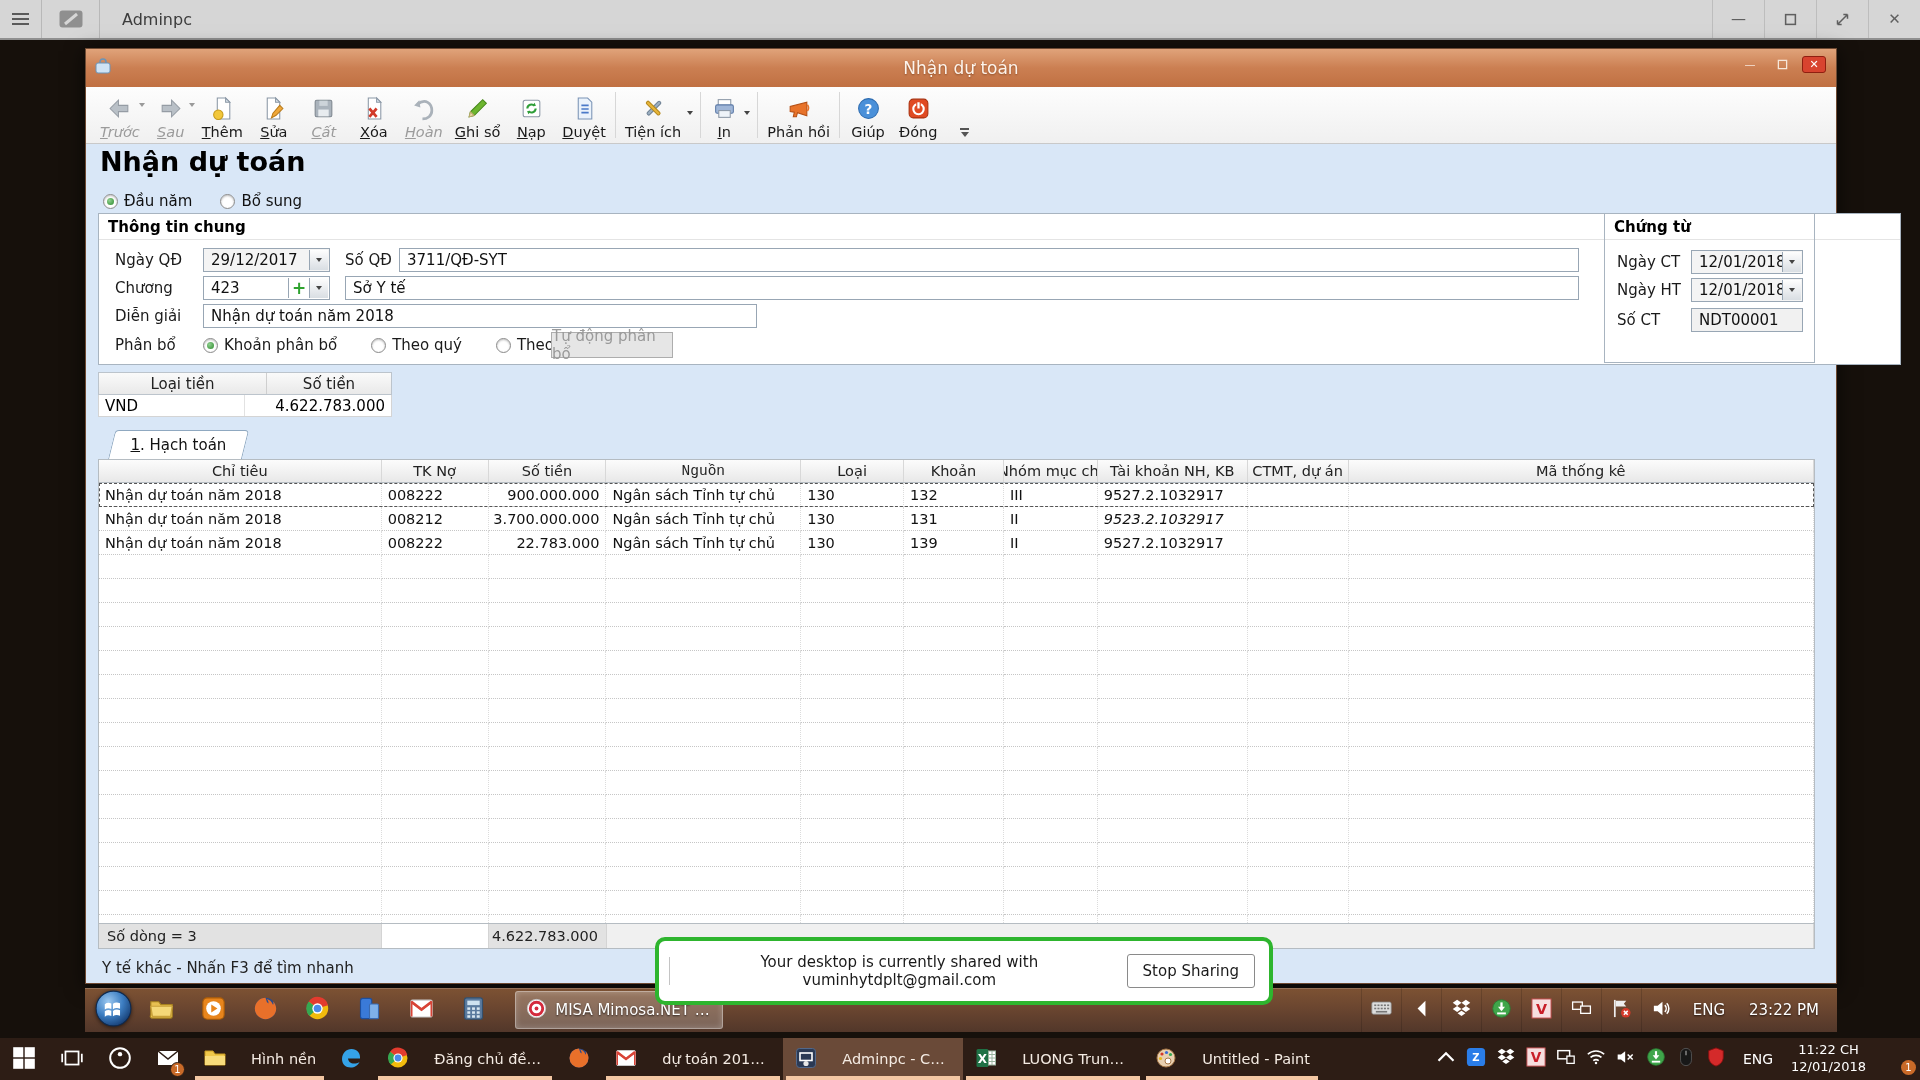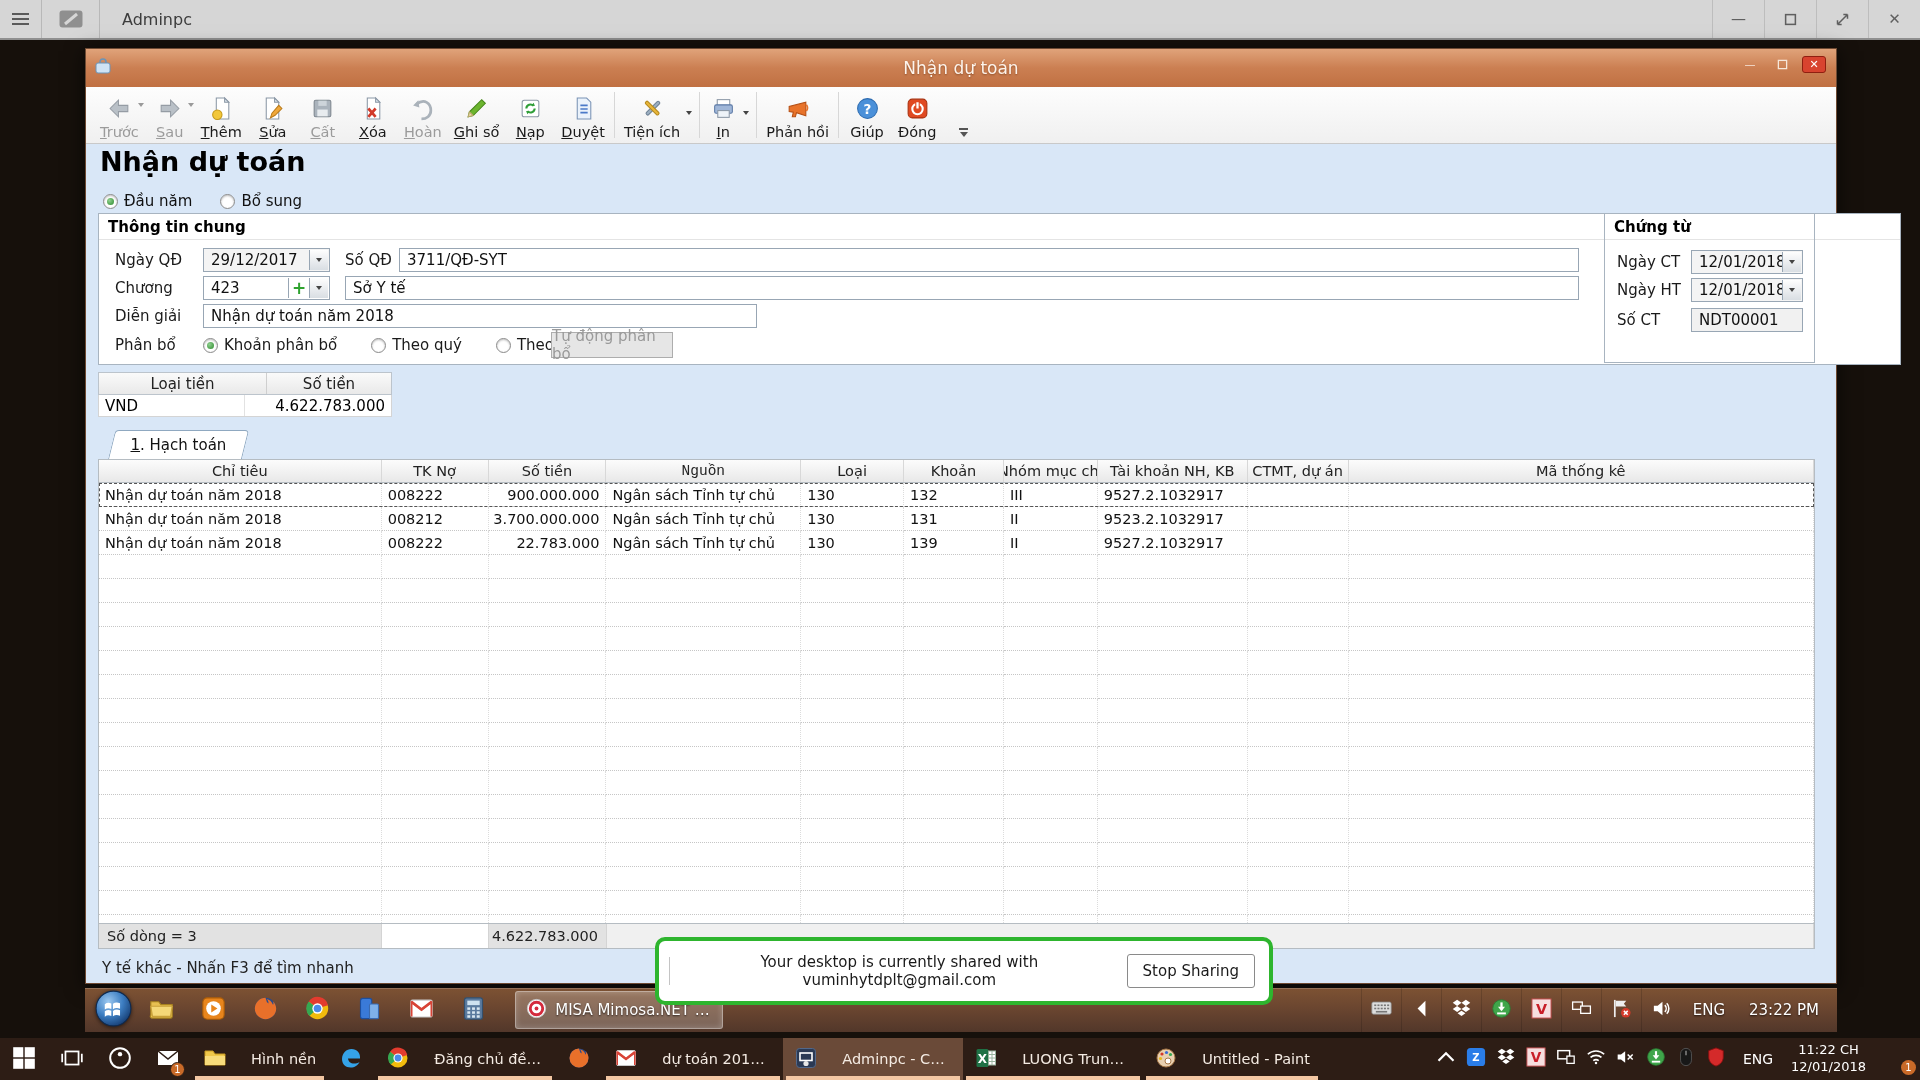--- a/index.html
+++ b/index.html
@@ -31,21 +31,21 @@
     color:#f6e7da;font-size:11px;border-radius:3px;}
   .mc.close{background:#d8432f;border:1px solid #8f1f10;color:#fff;}
 
   
   .misa-toolbar{height:57px;background:linear-gradient(#fdfdfd,#f0f0f0);border-bottom:1px solid #c9c9c9;
     display:flex;align-items:stretch;padding-left:8px;}
   .tbtn{min-width:50px;padding:3px 6px 2px;display:flex;flex-direction:column;align-items:center;
     justify-content:flex-end;gap:1px;font-size:14.5px;color:#1a1a1a;position:relative;cursor:default;}
   .tbtn svg{width:25px;height:25px;}
   .tbtn .lbl{white-space:nowrap;line-height:1.1;}
-  .tbtn.disabled .lbl{color:#9b9b9b;}
+  .tbtn.disabled .lbl{color:#9b9b9b;font-style:italic;}
   .tbtn .u{text-decoration:underline;}
   .mini-dd{position:absolute;right:1px;top:16px;width:0;height:0;
     border-left:3.5px solid transparent;border-right:3.5px solid transparent;border-top:4px solid #9a9a9a;}
   .tbtn.sidedd{padding-right:16px;}
   .side-dd{position:absolute;right:4px;top:24px;width:0;height:0;
     border-left:3.5px solid transparent;border-right:3.5px solid transparent;border-top:4.5px solid #444;}
   .tsep{width:1px;background:#d7d7d7;margin:5px 3px;}
   .tb-overflow{width:18px;margin-left:12px;display:flex;flex-direction:column;align-items:center;justify-content:flex-end;padding-bottom:6px;}
   .ovl-bar{width:9px;height:2px;background:#555;margin-bottom:2px;}
   .ovl-tri{width:0;height:0;border-left:4px solid transparent;border-right:4px solid transparent;border-top:5px solid #555;}
@@ -467,21 +467,21 @@
               <div style="width: 466px;"></div>
             </div>
             <div class="grow">
               <div style="width: 283px;">Nhận dự toán năm 2018</div>
               <div style="width: 107px;">008212</div>
               <div class="num" style="width: 118px;">3.700.000.000</div>
               <div style="width: 195px;">Ngân sách Tỉnh tự chủ</div>
               <div style="width: 103px;">130</div>
               <div style="width: 100px;">131</div>
               <div style="width: 94px;">II</div>
-              <div style="width: 150px;">9523.2.1032917</div>
+              <div style="width: 150px; font-style: italic;">9523.2.1032917</div>
               <div style="width: 101px;"></div>
               <div style="width: 466px;"></div>
             </div>
             <div class="grow">
               <div style="width: 283px;">Nhận dự toán năm 2018</div>
               <div style="width: 107px;">008222</div>
               <div class="num" style="width: 118px;">22.783.000</div>
               <div style="width: 195px;">Ngân sách Tỉnh tự chủ</div>
               <div style="width: 103px;">130</div>
               <div style="width: 100px;">139</div>

